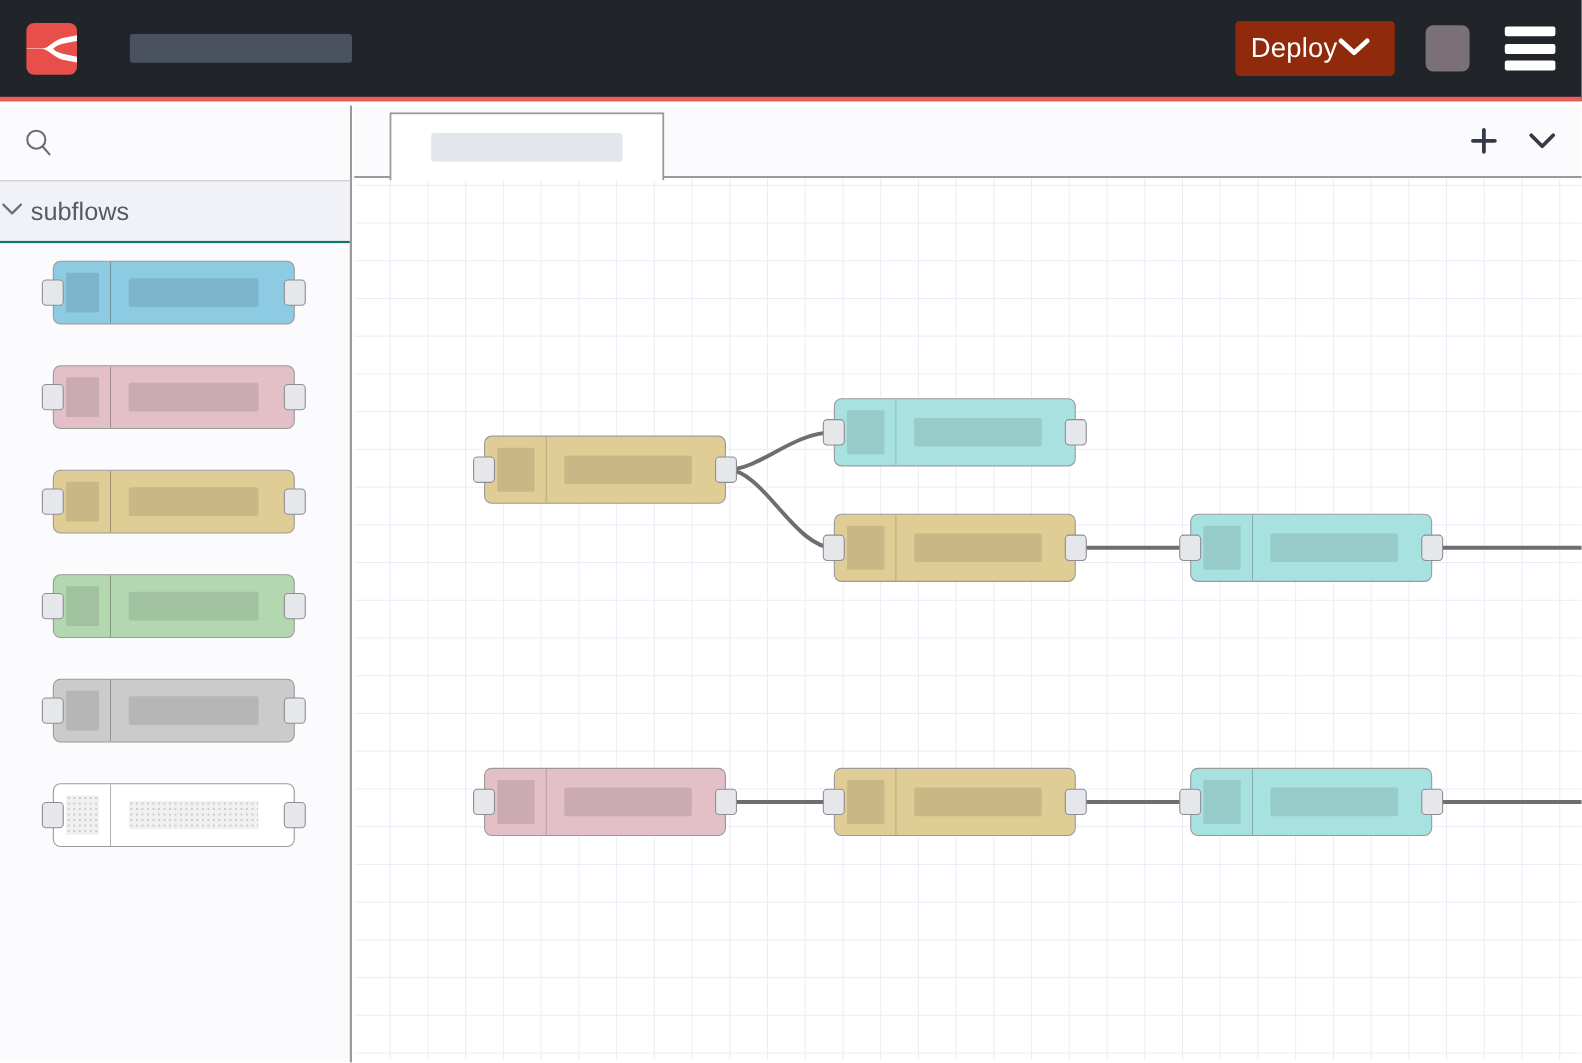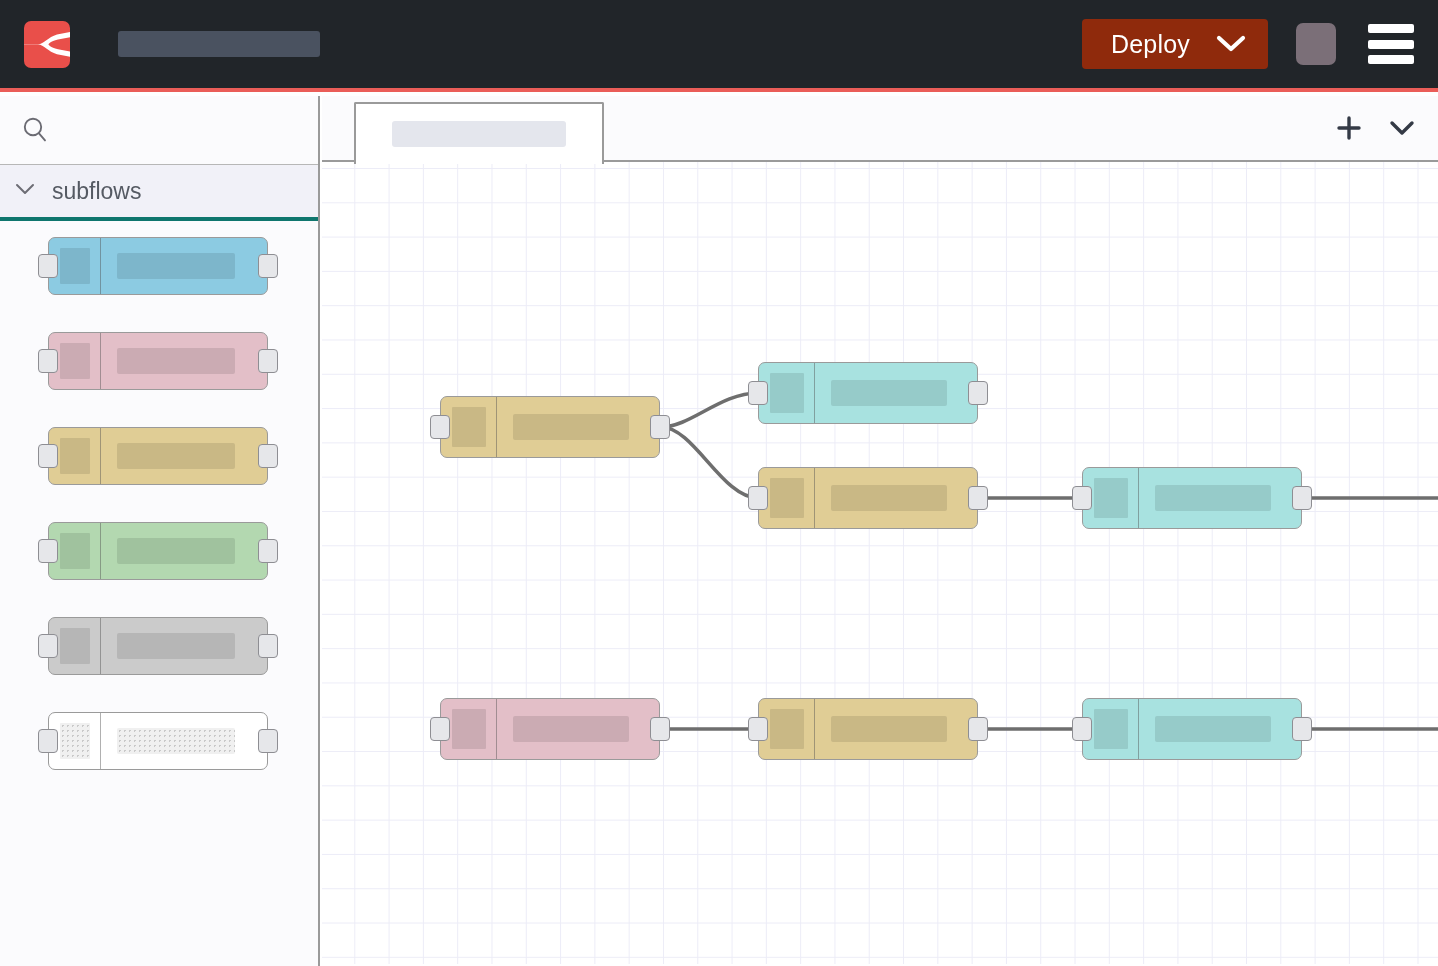--- a/index.html
+++ b/index.html
@@ -31,25 +31,25 @@
     width: 202px; height: 26px; margin-left: 48px;
     background: #4a5260; border-radius: 3px; flex: 0 0 auto;
   }
 
   .header-right {
     margin-left: auto; display: flex; align-items: center;
     gap: 0; padding-right: 24px;
   }
   .deploy-btn {
     display: flex; align-items: center; justify-content: space-between;
-    height: 50px; padding: 0 22px 0 29px;
+    height: 50px; padding: 0 22px 0 14px;
     background: #8f2a0c; border: none; border-radius: 4px;
     color: #ffffff; font-size: 25px; letter-spacing: .2px;
     font-family: "Liberation Sans", sans-serif;
-    cursor: pointer; gap: 26px;
+    cursor: pointer; 
   }
   .deploy-btn .caret { display: block; }
   .avatar {
     width: 40px; height: 42px; margin-left: 28px;
     background: #7b6f78; border-radius: 7px; flex: 0 0 auto;
   }
   .hamburger {
     margin-left: 32px; width: 46px; height: 40px;
     display: flex; flex-direction: column; justify-content: space-between;
     cursor: pointer; flex: 0 0 auto;
@@ -67,23 +67,22 @@
     border-right: 2px solid #9a9a9a;
   }
   .palette-search {
     height: 69px; border-bottom: 1px solid #b7b7b7;
     display: flex; align-items: center; padding-left: 20px;
     background: #fbfbfd;
   }
   .palette-search svg { display:block; }
   .palette-section-header {
     height: 56px; background: #f1f1f8;
-    display: flex; align-items: center; gap: 16px;
-    padding-left: 14px;
-    border-bottom: 4px solid #0f766e;
+    display: flex; align-items: center; gap: 6px;
+    border-bottom: 2px solid #0f766e;
     cursor: pointer;
   }
   .palette-section-header .sect-label {
     font-size: 23px; color: #555a63; font-weight: 400;
   }
   .palette-list { padding-top: 16px; }
 
   
   .node {
     position: relative;

